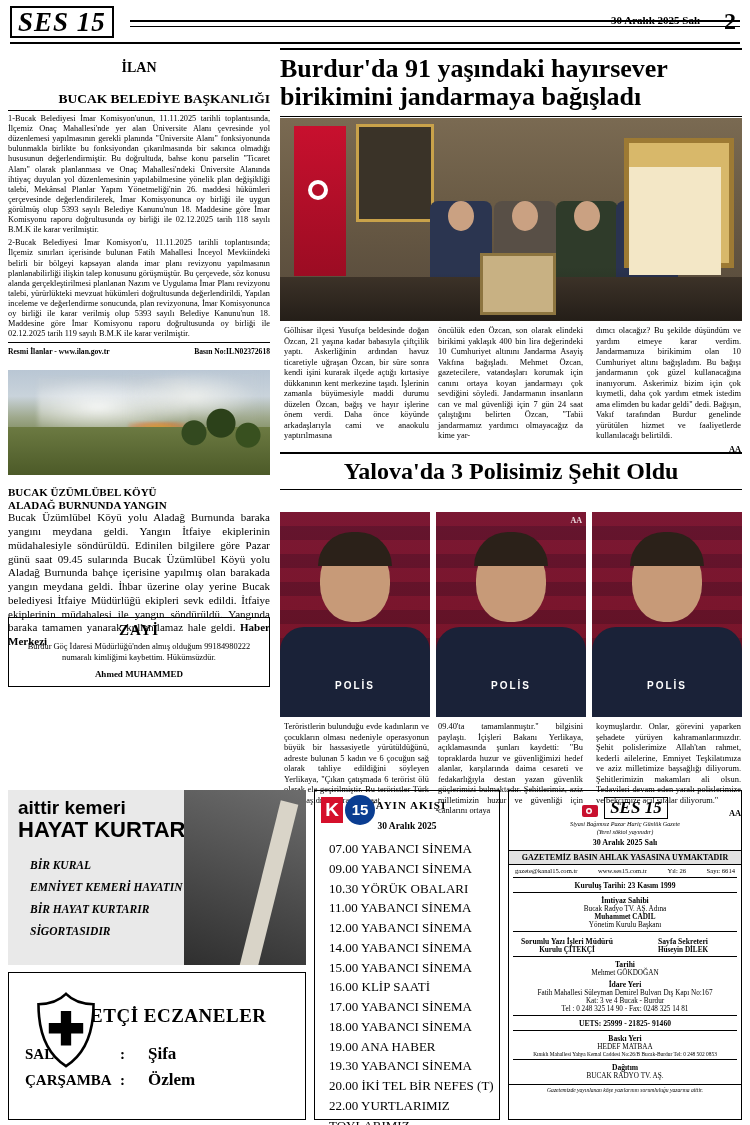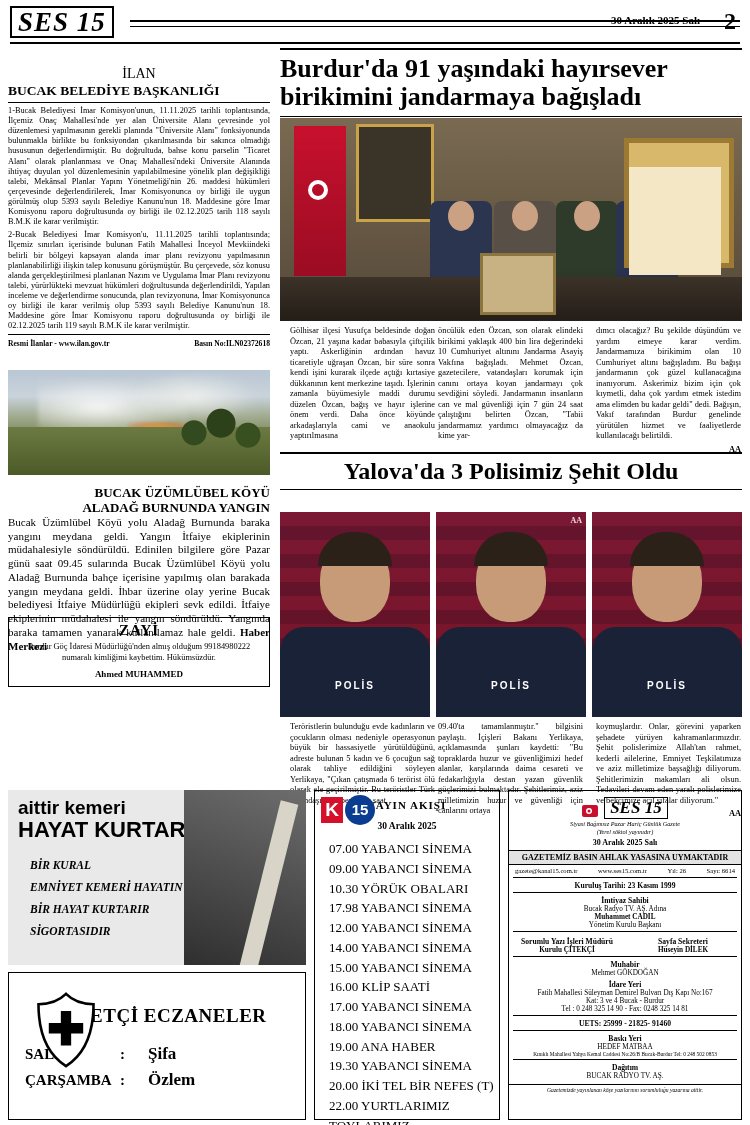--- a/index.html
+++ b/index.html
@@ -23,40 +23,40 @@
     line-height:28px;
   }
   .mast-rule{position:absolute;left:120px;right:0;top:14px;border-top:2px solid #000;}
   .mast-rule2{position:absolute;left:120px;right:0;top:20px;border-top:1px solid #000;}
   .mast-date{position:absolute;right:40px;top:8px;font-size:11px;font-weight:bold;}
   .mast-pageno{position:absolute;right:4px;top:2px;font-size:24px;font-weight:bold;}
   .mast-bottom{position:absolute;left:10px;top:42px;width:730px;border-top:2px solid #000;}
 
   
   .col1{position:absolute;left:8px;top:48px;width:262px;}
-  .ilan-title{text-align:center;font-weight:normal;font-size:14px;margin-top:18px;}
-  .ilan-sub{text-align:left;font-weight:bold;font-size:13.5px;margin-top:1px;margin-bottom:3px;}
+  .ilan-title{text-align:center;font-weight:bold;font-size:14px;margin-top:12px;}
+  .ilan-sub{text-align:right;font-weight:bold;font-size:13.5px;margin-top:15px;margin-bottom:3px;}
   .hr-thin{border-top:1px solid #000;margin:3px 0;}
   .ilan-body{font-size:8.3px;line-height:1.22;text-align:justify;}
   .ilan-body p{margin:0 0 3px 0;}
   .ilan-foot{display:flex;justify-content:space-between;font-size:7.6px;font-weight:bold;margin-top:4px;}
 
   .fire-photo{
     position:absolute;left:8px;top:370px;width:262px;height:105px;
     background:
       linear-gradient(180deg,#b9c6d4 0%,#c9d3db 25%,#9fa98d 45%,#7d8a5c 62%,#6a7646 78%,#55612f 100%);
     overflow:hidden;
   }
   .smoke{position:absolute;left:30px;top:8px;width:150px;height:58px;background:radial-gradient(ellipse at 40% 50%, rgba(255,255,255,.85), rgba(220,220,215,.15) 70%);filter:blur(2px);}
   .smoke2{position:absolute;left:120px;top:2px;width:130px;height:50px;background:radial-gradient(ellipse at 50% 50%, rgba(245,245,240,.8), rgba(220,220,215,.05) 70%);filter:blur(3px);}
   .flame{position:absolute;left:120px;top:52px;width:60px;height:26px;background:radial-gradient(ellipse at 50% 60%, #ffb300, rgba(255,90,0,.35) 70%, rgba(255,90,0,0) 100%);filter:blur(1px);}
   .hillside{position:absolute;left:0;bottom:0;width:100%;height:48px;background:linear-gradient(180deg,#6c7a42,#4c5a28);}
   .trees{position:absolute;right:4px;top:34px;width:90px;height:48px;background:radial-gradient(circle at 20% 60%, #33491f 0 12px, transparent 13px),radial-gradient(circle at 50% 40%, #2c411a 0 14px, transparent 15px),radial-gradient(circle at 80% 65%, #38501f 0 12px, transparent 13px);}
 
-  .bucak-head{text-align:right;font-weight:bold;font-size:13px;line-height:1.15;margin-top:6px;}
+  .bucak-head{text-align:left;font-weight:bold;font-size:11px;line-height:1.15;margin-top:6px;}
   .bucak-body{font-size:11px;line-height:1.25;text-align:justify;font-family:Liberation Serif, serif;}
   .byline{font-weight:bold;}
 
   .zayi-box{position:absolute;left:8px;top:617px;width:262px;border:1.5px solid #000;padding:4px 6px 7px;box-sizing:border-box;}
   .zayi-title{text-align:center;font-weight:bold;font-size:15px;letter-spacing:1px;}
   .zayi-body{font-size:8.4px;text-align:center;line-height:1.3;margin-top:3px;}
   .zayi-name{text-align:center;font-weight:bold;font-size:9px;margin-top:5px;}
 
   
   .news{position:absolute;left:280px;top:48px;width:462px;}
@@ -81,21 +81,21 @@
   .p3{left:276px;background:linear-gradient(180deg,#2f3b2a 55%,#222b1e);}
   .p4{left:336px;background:linear-gradient(180deg,#2a3350 55%,#1c2238);}
   .pm-head{position:absolute;top:-0px;left:50%;transform:translateX(-50%);width:26px;height:30px;border-radius:50%;background:#caa182;}
   .pm-frame{position:absolute;right:8px;top:20px;width:100px;height:120px;background:#d8b86a;border:5px solid #9d7a34;}
   .pm-frame2{position:absolute;right:8px;top:24px;width:92px;height:108px;background:#f3e7c6;}
   .pm-table{position:absolute;left:0;right:0;bottom:0;height:44px;background:linear-gradient(180deg,#3c3228,#241e18);}
   .pm-plaque{position:absolute;left:200px;bottom:6px;width:70px;height:56px;background:#c8b183;border:3px solid #8d7540;}
 
   .cols3{position:absolute;left:280px;top:326px;width:462px;height:120px;}
   .c3{position:absolute;top:0;width:145px;font-size:8.4px;line-height:1.25;text-align:justify;}
-  .c3a{left:10px;} .c3b{left:158px;} .c3c{left:316px;}
+  .c3a{left:4px;} .c3b{left:158px;} .c3c{left:316px;}
   .aa{font-weight:bold;text-align:right;display:block;margin-top:3px;}
 
   .news-head2{
     position:absolute;left:280px;top:452px;width:462px;
     font-weight:bold;font-size:24px;line-height:1;
     border-top:2px solid #000;border-bottom:1.5px solid #000;
     padding:5px 0 6px 0;text-align:center;
   }
   .photos3{position:absolute;left:280px;top:512px;width:462px;height:205px;display:flex;gap:6px;}
   .ph{flex:1;position:relative;overflow:hidden;background:#123;}
@@ -317,21 +317,21 @@
 
   <div class="tv">
     <div class="tv-k">K</div>
     <div class="tv-15">15</div>
     <div class="tv-title">YAYIN AKIŞI</div>
     <div class="tv-date">30 Aralık 2025</div>
     <div class="tv-list">
       <div>07.00 YABANCI SİNEMA</div>
       <div>09.00 YABANCI SİNEMA</div>
       <div>10.30 YÖRÜK OBALARI</div>
-      <div>17.98 YABANCI SİNEMA</div>
+      <div>11.00 YABANCI SİNEMA</div>
       <div>12.00 YABANCI SİNEMA</div>
       <div>14.00 YABANCI SİNEMA</div>
       <div>15.00 YABANCI SİNEMA</div>
       <div>16.00 KLİP SAATİ</div>
       <div>17.00 YABANCI SİNEMA</div>
       <div>18.00 YABANCI SİNEMA</div>
       <div>19.00 ANA HABER</div>
       <div>19.30 YABANCI SİNEMA</div>
       <div>20.00 İKİ TEL BİR NEFES (T)</div>
       <div>22.00 YURTLARIMIZ TOYLARIMIZ</div>
@@ -375,21 +375,21 @@
       <div>
         <div class="info-h">Sorumlu Yazı İşleri Müdürü</div>
         <div class="info-t" style="font-weight:bold">Kurulu ÇİTEKÇİ</div>
       </div>
       <div>
         <div class="info-h">Sayfa Sekreteri</div>
         <div class="info-t" style="font-weight:bold">Hüseyin DİLEK</div>
       </div>
     </div>
     <div class="info-line"></div>
-    <div class="info-h">Muhabir</div>
+    <div class="info-h">Tarihi</div>
     <div class="info-t" style="font-weight:normal">Mehmet GÖKDOĞAN</div>
     <div class="info-h">İdare Yeri</div>
     <div class="info-t">Fatih Mahallesi  Süleyman Demirel Bulvarı Dış Kapı No:167</div>
     <div class="info-t">Kat: 3 ve 4  Bucak - Burdur</div>
     <div class="info-t">Tel : 0 248 325 14 90 -  Fax: 0248 325 14 81</div>
     <div class="info-line"></div>
     <div class="info-h">UETS: 25999 - 21825- 91460</div>
     <div class="info-line"></div>
     <div class="info-h">Baskı Yeri</div>
     <div class="info-t">HEDEF MATBAA</div>

